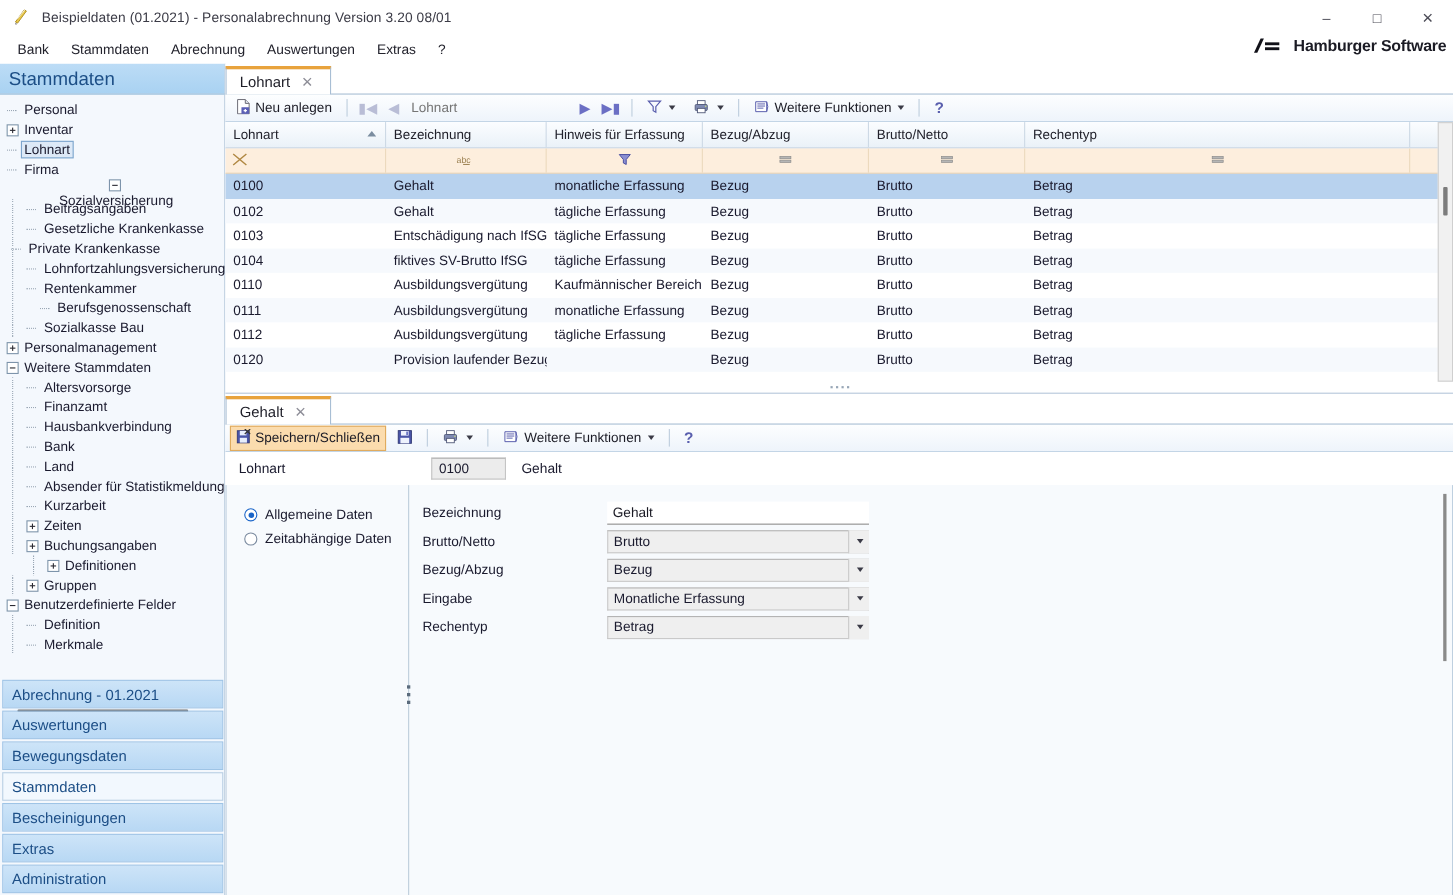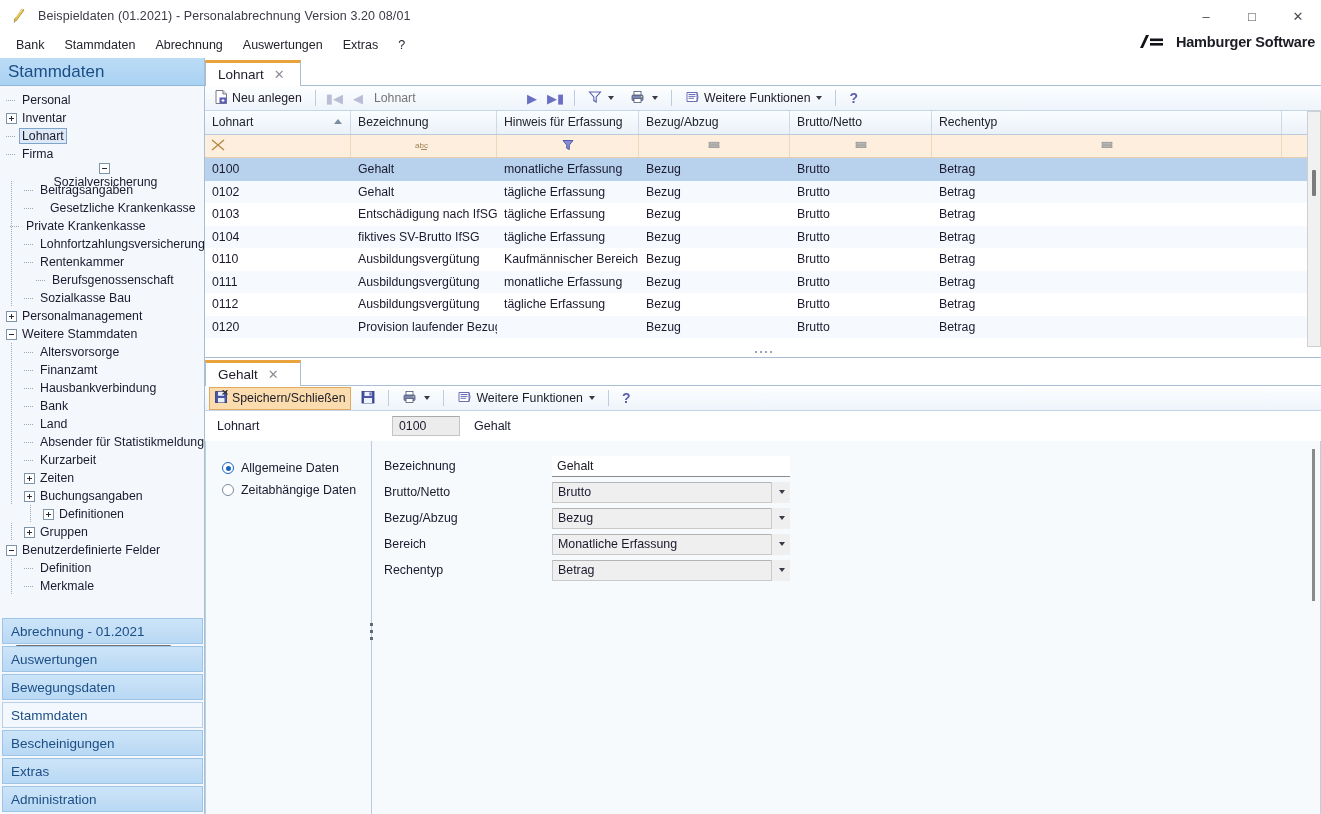--- a/index.html
+++ b/index.html
@@ -230,21 +230,21 @@
           </div>
           <div class="tnode" style="padding-left: 6px; flex-direction: column;">
             <span class="tg box"></span>
             <span class="tlabel">Sozialversicherung</span>
           </div>
           <div class="tnode" style="padding-left: 24px;">
             <span class="tconn" style="left: 11px;"></span>
             <span class="tg dot"></span>
             <span class="tlabel">Beitragsangaben</span>
           </div>
-          <div class="tnode" style="padding-left: 24px; gap: 10px;">
+          <div class="tnode" style="padding-left: 24px;">
             <span class="tconn" style="left: 11px;"></span>
             <span class="tg dot"></span>
             <span class="tlabel">Gesetzliche Krankenkasse</span>
           </div>
           <div class="tnode" style="padding-left: 10px;">
             <span class="tconn" style="left: 11px;"></span>
             <span class="tg dot"></span>
             <span class="tlabel">Private Krankenkasse</span>
           </div>
           <div class="tnode" style="padding-left: 24px;">
@@ -669,21 +669,21 @@
                 <div class="fval">
                   <div class="fsel">
                     <span>Bezug</span>
                     <span class="dd">
                       <span class="caret"></span>
                     </span>
                   </div>
                 </div>
               </div>
               <div class="frow">
-                <div class="flabel">Bereich</div>
+                <div class="flabel">Eingabe</div>
                 <div class="fval">
                   <div class="fsel">
                     <span>Monatliche Erfassung</span>
                     <span class="dd">
                       <span class="caret"></span>
                     </span>
                   </div>
                 </div>
               </div>
               <div class="frow">

